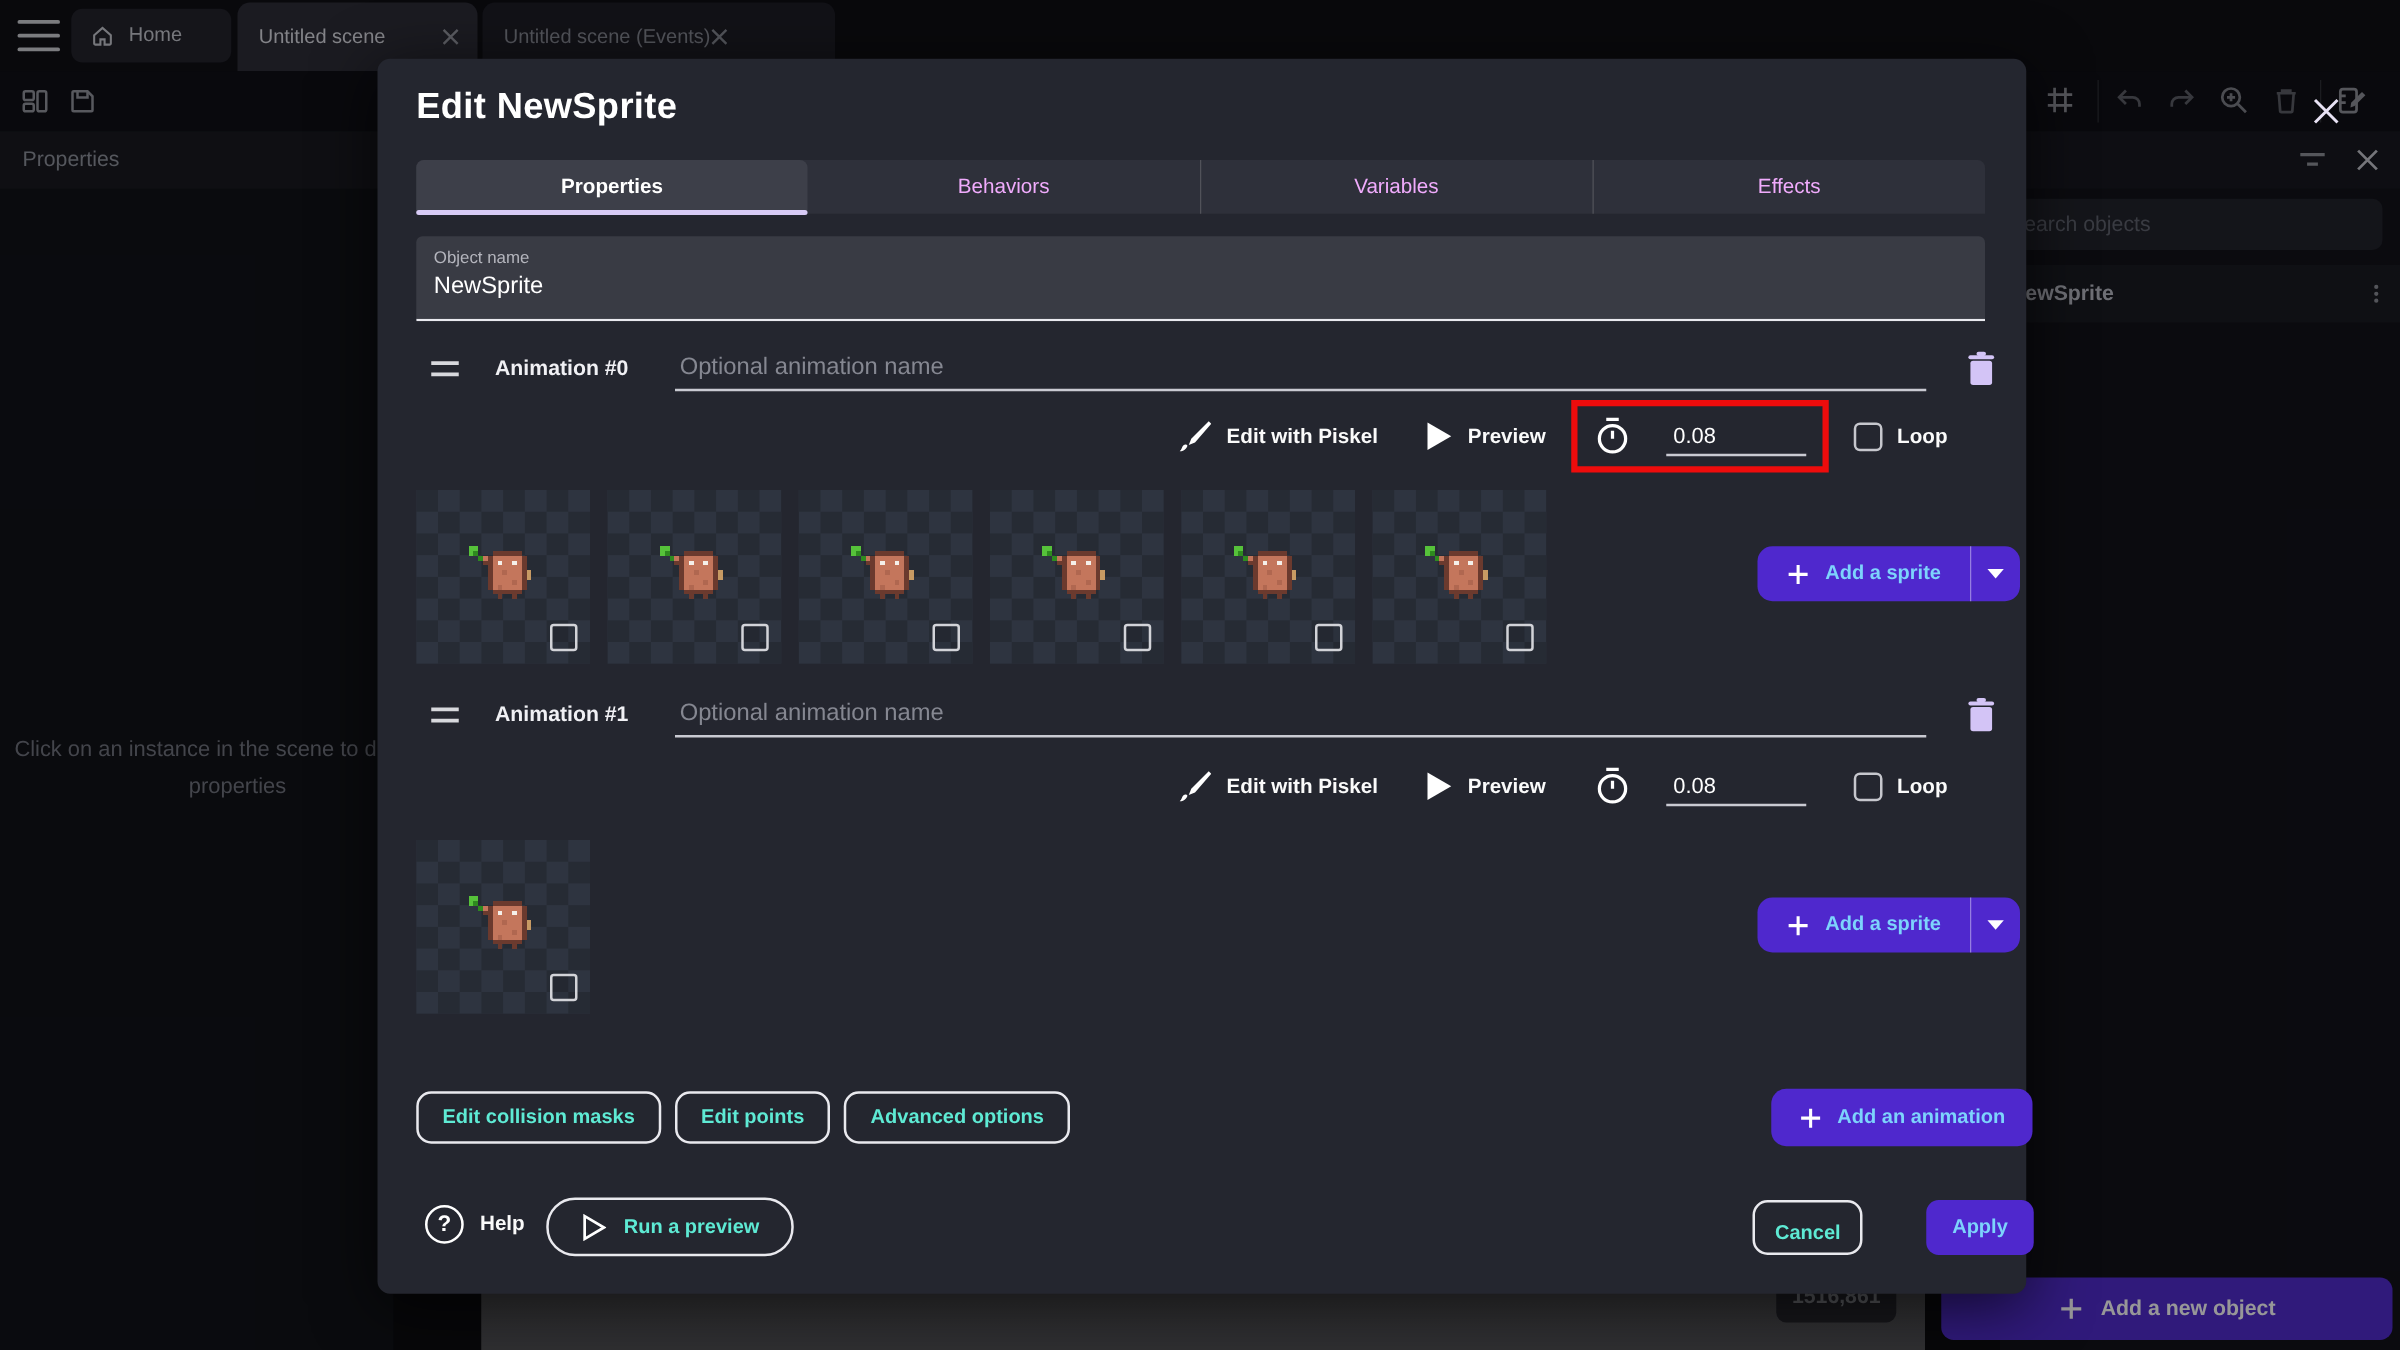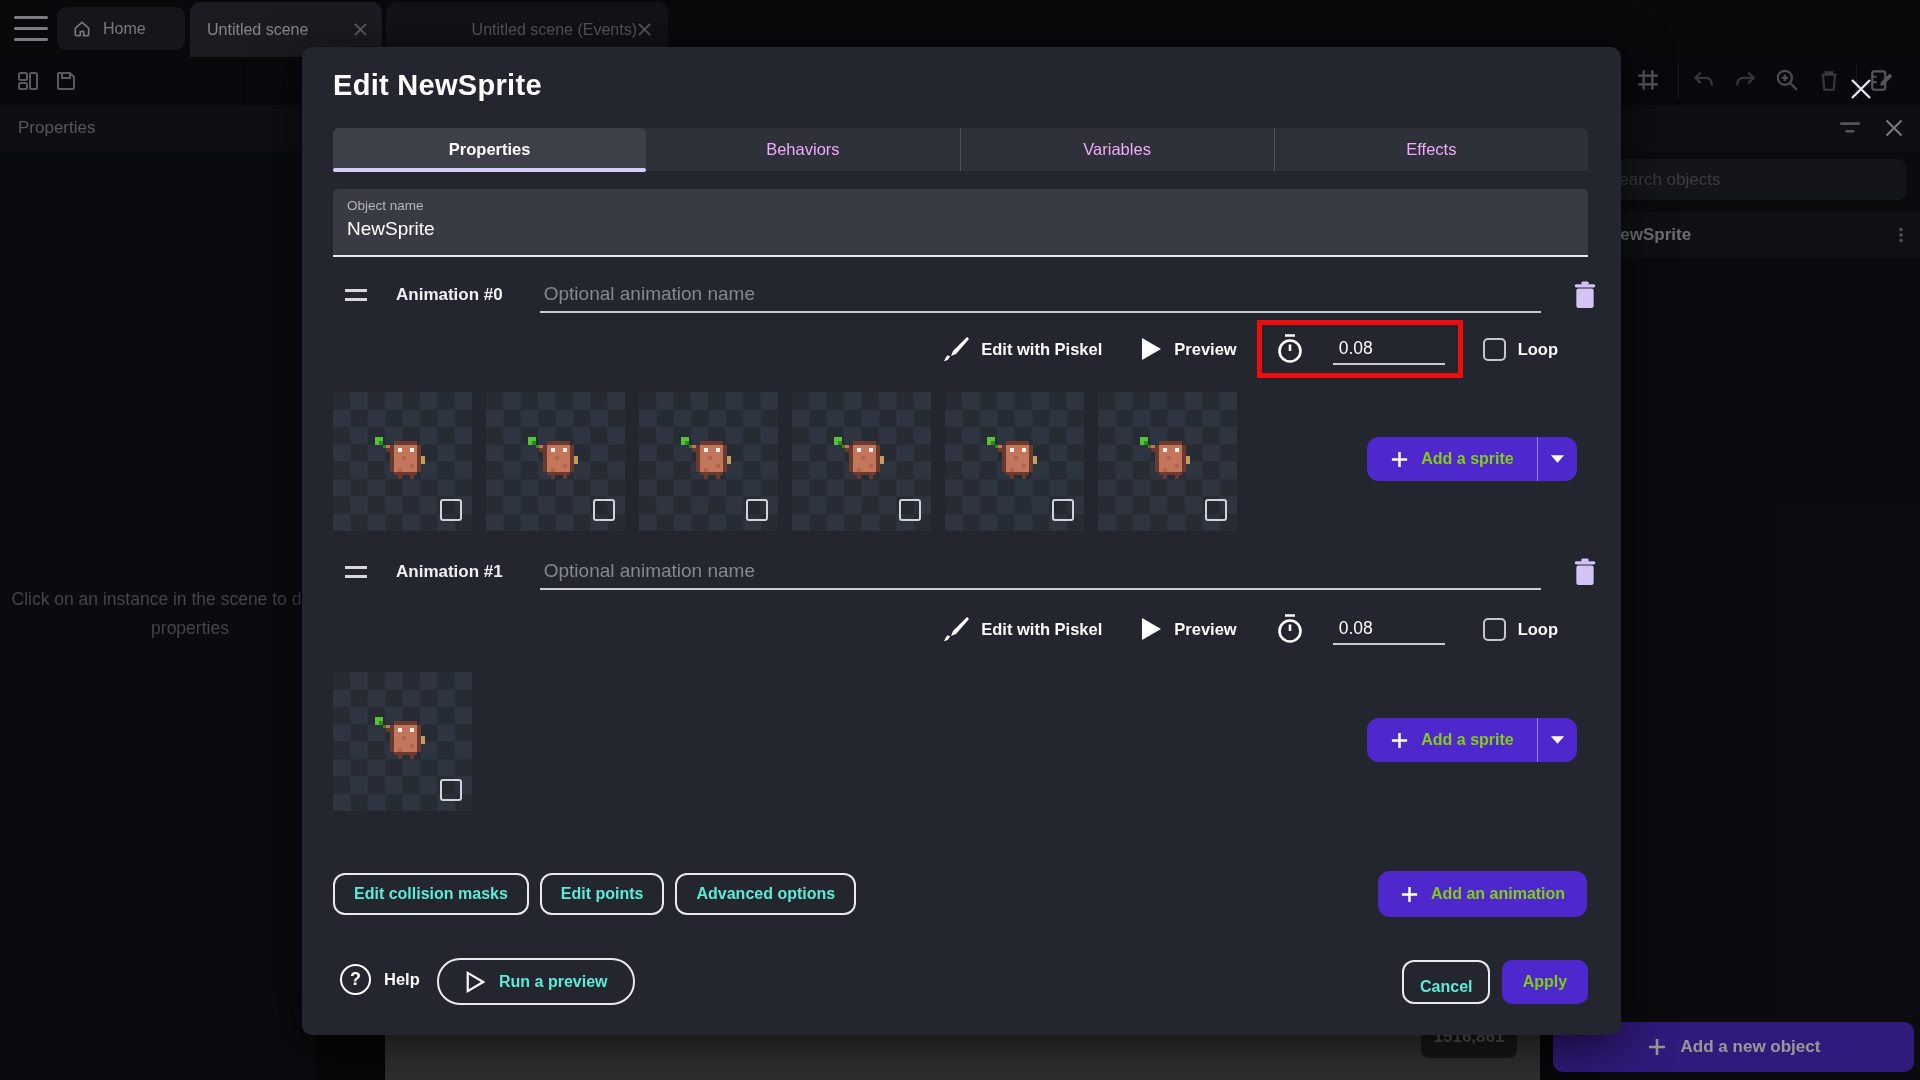--- a/index.html
+++ b/index.html
@@ -8,21 +8,21 @@
   .abs { position:absolute; }
   svg { display:block; }
 
   
   .topbar { left:0; top:0; width:1920px; height:57px; background:#0b0b0f; }
   .burger { left:14px; top:16px; width:34px; height:25px; display:flex; flex-direction:column; justify-content:space-between; cursor:pointer; }
   .burger span { display:block; height:3px; border-radius:2px; background:#cfd0d5; }
   .tab { display:flex; align-items:center; color:#c7c9cf; font-size:16px; }
   .tab-home { left:57px; top:7px; width:128px; height:43px; background:#1f1f26; border-radius:9px; padding-left:15px; gap:11px; }
   .tab-scene { left:190px; top:2px; width:192px; height:55px; background:#2a2a33; border-radius:10px 10px 0 0; padding:0 14px 0 17px; color:#dcdde3; justify-content:space-between; }
-  .tab-events { left:386px; top:2px; width:282px; height:55px; background:#1b1b22; border-radius:10px 10px 0 0; padding:0 16px 0 17px; color:#8b8d97; justify-content:flex-end; }
+  .tab-events { left:386px; top:2px; width:282px; height:55px; background:#1b1b22; border-radius:10px 10px 0 0; padding:0 16px 0 17px; color:#8b8d97; justify-content:flex-start; }
   .tab .x { color:#9a9ca4; }
 
   .subbar { left:0; top:57px; width:1920px; height:48px; background:#0c0c11; }
   .icon-btn { position:absolute; width:28px; height:28px; display:flex; align-items:center; justify-content:center; }
   .vsep { position:absolute; width:1px; height:34px; top:7px; background:#2a2b31; }
 
   .left-panel { left:0; top:105px; width:315px; height:975px; background:#0d0e12; }
   .lp-header { left:0; top:0; width:315px; height:46px; background:#15161b; color:#8e919a; font-size:17px; display:flex; align-items:center; padding-left:18px; }
   .lp-empty { left:10px; top:480px; width:360px; text-align:center; color:#6f727b; font-size:17.5px; line-height:29px; }
 
@@ -68,21 +68,21 @@
   .timer-wrap { position:relative; display:flex; align-items:center; gap:28px; }
   .timer-wrap.hl::after { content:""; position:absolute; inset:-13px -18px; border:5px solid #ee0c0c; pointer-events:none; }
   .timer-input { width:112px; background:none; border:none; outline:none; border-bottom:2px solid #c9cad2; color:#fff; font-size:17.5px; height:32px; padding:0 6px; }
   .checkbox { width:23px; height:23px; border:2.5px solid #c6c7cd; border-radius:5px; cursor:pointer; }
 
   .thumbs { left:31px; display:flex; gap:14px; }
   .thumb { position:relative; width:139px; height:139px; background:repeating-conic-gradient(#2e3440 0% 25%, #262b34 0% 50%); background-size:34.75px 34.75px; cursor:pointer; }
   .thumb .cb { position:absolute; right:10px; bottom:10px; width:22px; height:22px; border:2.5px solid #d2d3d8; border-radius:3px; background:rgba(0,0,0,.05); }
   .thumb svg.pig { position:absolute; left:38px; top:40px; }
 
-  .btn-purple { background:#4f28cd; border:none; color:#84cc16; font-weight:bold; font-size:16px; cursor:pointer; }
+  .btn-purple { background:#4f28cd; border:none; color:#7dd3fc; font-weight:bold; font-size:16px; cursor:pointer;margin-left:39px; }
   .add-sprite-btn { width:210px; height:44px; border-radius:12px; display:flex; align-items:center; padding:0; }
   .add-sprite-main { flex:1; display:flex; align-items:center; justify-content:center; gap:12px; height:100%; }
   .add-sprite-arrow { width:40px; height:100%; border-left:1px solid rgba(255,255,255,.4); display:flex; align-items:center; justify-content:center; cursor:pointer; }
 
   .btn-outline { background:none; border:2px solid #e9e9ee; border-radius:12px; color:#5eead4; font-weight:bold; font-size:16px; height:42px; padding:0 19px; cursor:pointer; }
   .bottom-row { left:31px; top:826px; display:flex; gap:11px; }
   .add-anim-btn { left:1076px; top:824px; width:209px; height:46px; border-radius:12px; display:flex; align-items:center; justify-content:center; gap:12px; }
 
   .help-group { left:38px; top:917px; display:flex; align-items:center; gap:13px; cursor:pointer; }
   .help-circle { width:31px; height:31px; border:2.5px solid #fff; border-radius:50%; color:#fff; font-weight:bold; font-size:18px; display:flex; align-items:center; justify-content:center; }

